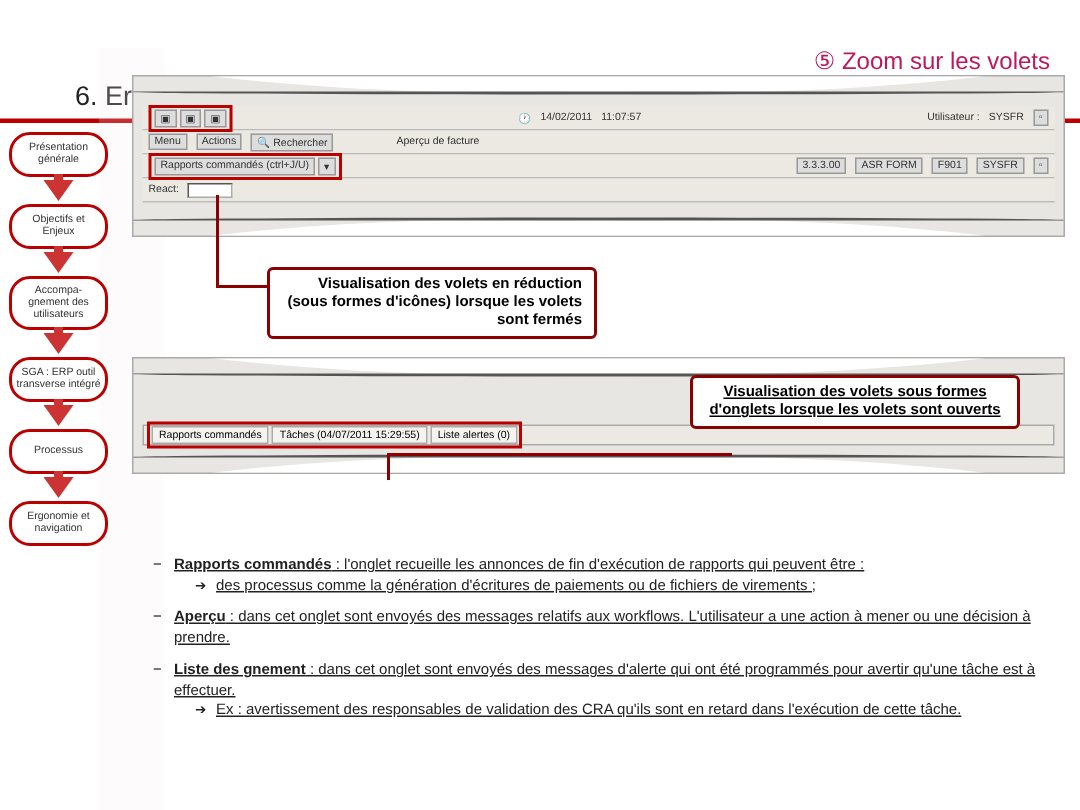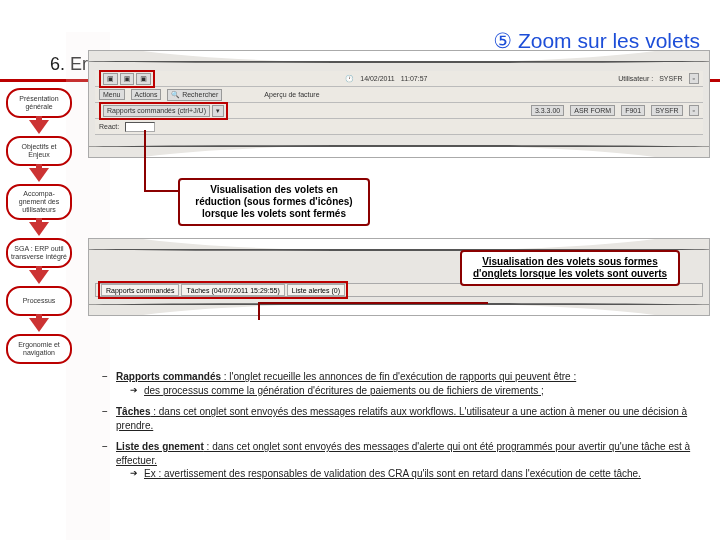--- a/index.html
+++ b/index.html
@@ -9,21 +9,21 @@
     background: #fff;
     overflow: hidden; position: relative;
   }
   .header {
     background: #fff;
     padding: 6px 10px 4px 50px;
     border-bottom: 3px solid #b00;
     display: flex; justify-content: space-between; align-items: center;
   }
   .header-title { font-size: 18px; color: #222; margin-top: 48px; }
-  .header-sub { font-size: 21px; color: #1d4ed8; padding-right: 10px; }
+  .header-sub { font-size: 16px; color: #be185d; padding-right: 10px; }
   
   .sidebar {
     position: absolute; left: 0; top: 88px; width: 78px;
     display: flex; flex-direction: column; align-items: center;
   }
   .side-item {
     width: 66px; min-height: 30px;
     border: 2px solid #b00; border-radius: 14px;
     background: #fff;
     font-size: 7px; color: #333; text-align: center;
@@ -180,21 +180,21 @@
         <span class="btn3d">▫</span>
       </div>
       <div class="tb-row">
         <span>React:</span>
         <span style="width:30px; border:1px inset #aaa; height:10px; background:#fff;"></span>
       </div>
     </div>
     <div class="wave-bot"></div>
   </div>
 
-  <div class="callout" style="left:90px; top:128px; width:192px;">
+  <div class="callout" style="left:90px; top:128px; width:220px;text-align:right;">
     <span>Visualisation des volets en réduction (sous formes d'icônes) lorsque les volets sont fermés</span>
   </div>
   <div class="lead" style="left:56px; top:80px; width:2px; height:60px;"></div>
   <div class="lead" style="left:56px; top:140px; width:36px; height:2px;"></div>
 
   <div class="shot shot2" style="margin-top:80px;">
     <div class="wave-top"></div>
     <div class="shot2-inner">
       <span class="tab-redbox">
         <span class="tab">Rapports commandés</span>
@@ -213,20 +213,20 @@
 
 </div>
 
 <div class="content">
   <ul>
     <li>
       <span class="b">Rapports commandés</span><span> : l'onglet recueille les annonces de fin d'exécution de rapports qui peuvent être :</span>
       <div class="sub">des processus comme la génération d'écritures de paiements ou de fichiers de virements ;</div>
     </li>
     <li>
-      <span class="b">Tâches</span><span> : dans cet onglet sont envoyés des messages relatifs aux workflows. L'utilisateur a une action à mener ou une décision à prendre.</span>
+      <span class="b">Aperçu</span><span> : dans cet onglet sont envoyés des messages relatifs aux workflows. L'utilisateur a une action à mener ou une décision à prendre.</span>
     </li>
     <li>
       <span class="b">Liste des gnement</span><span> : dans cet onglet sont envoyés des messages d'alerte qui ont été programmés pour avertir qu'une tâche est à effectuer.</span>
       <div class="sub">Ex : avertissement des responsables de validation des CRA qu'ils sont en retard dans l'exécution de cette tâche.</div>
     </li>
   </ul>
 </div>
 
 </body></html>

